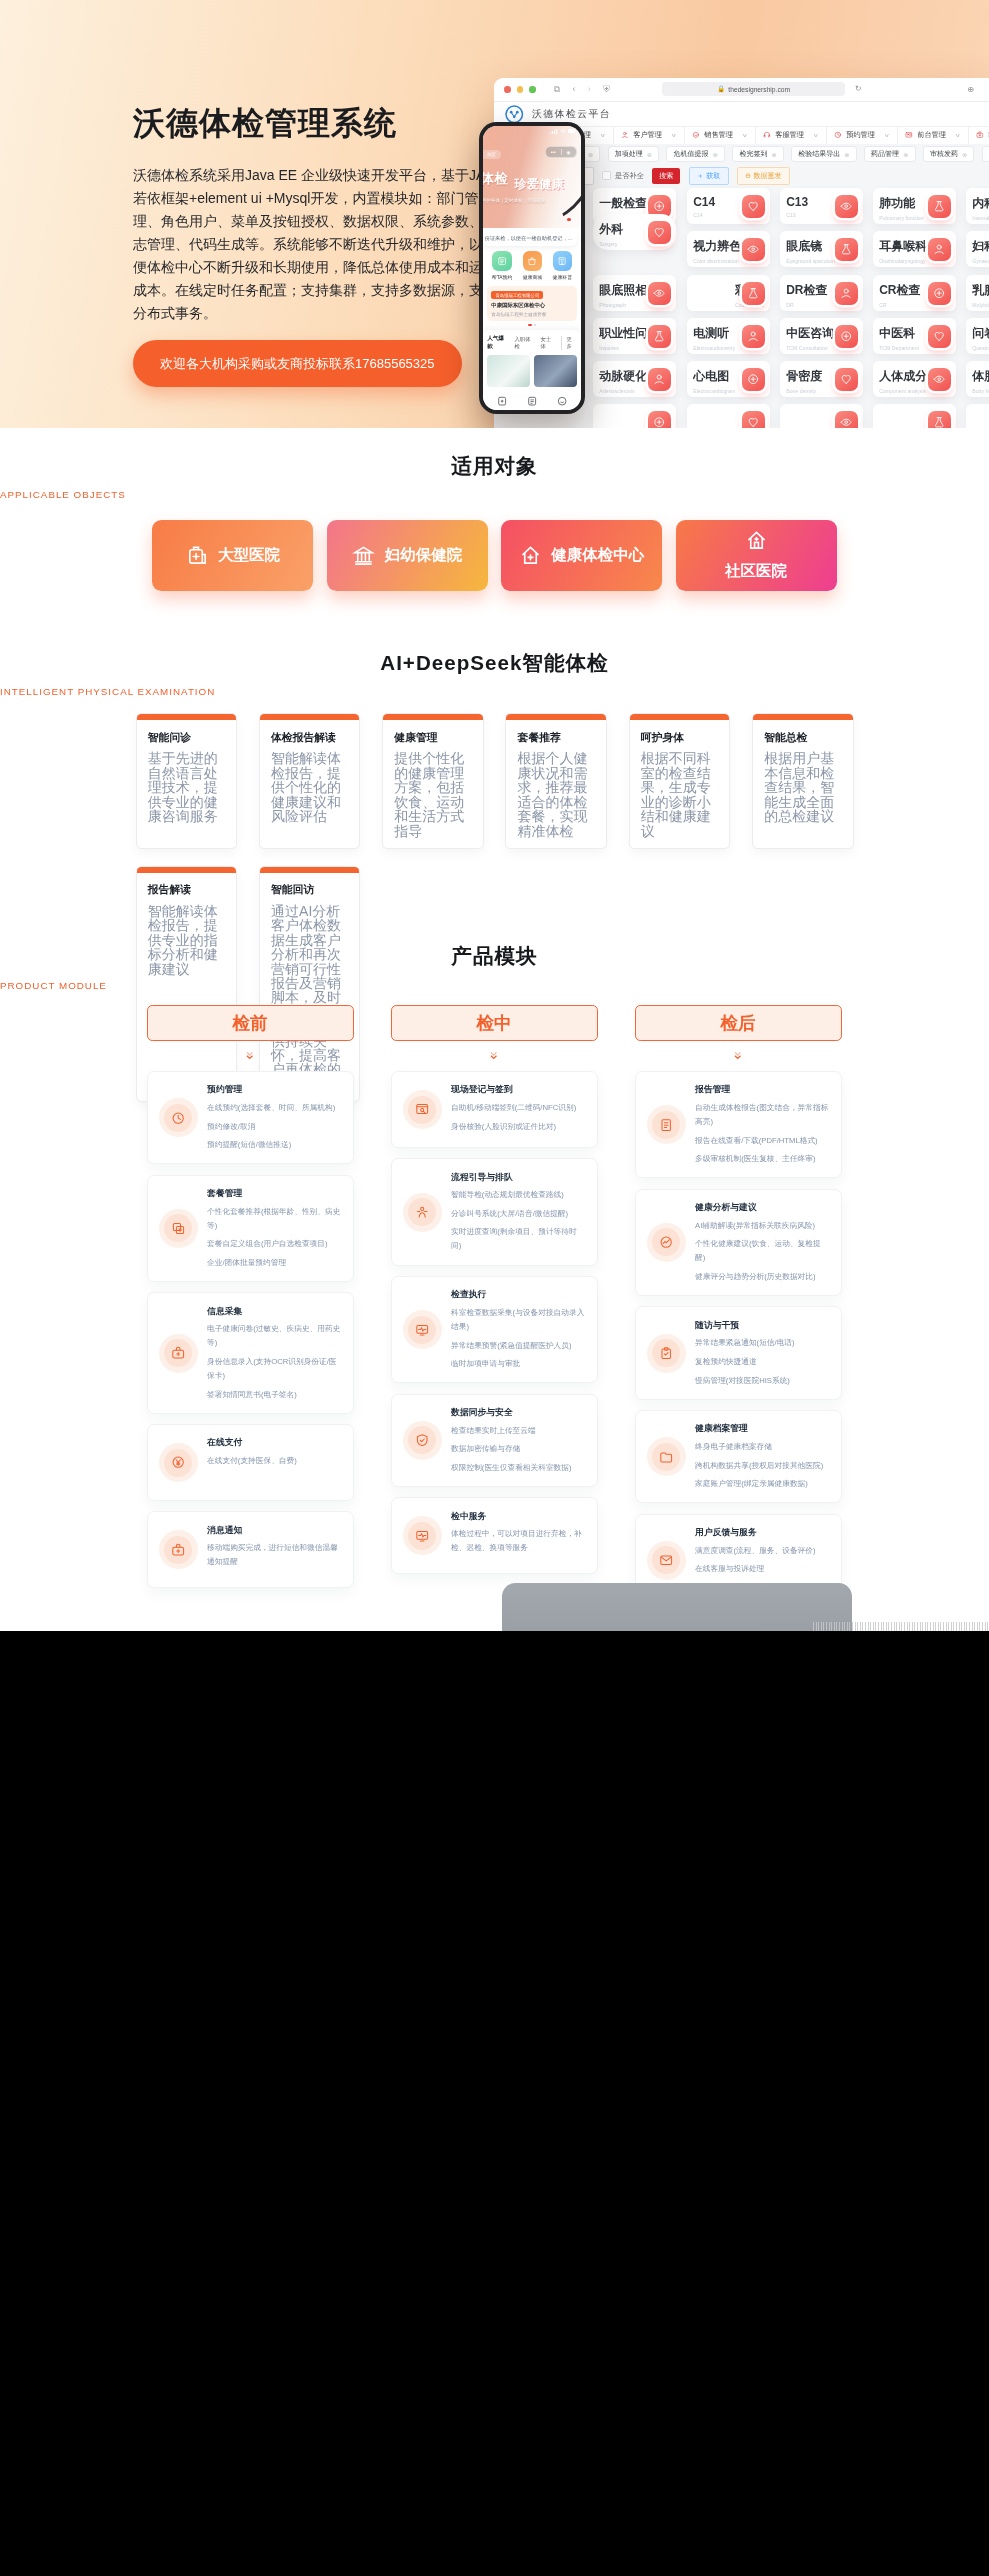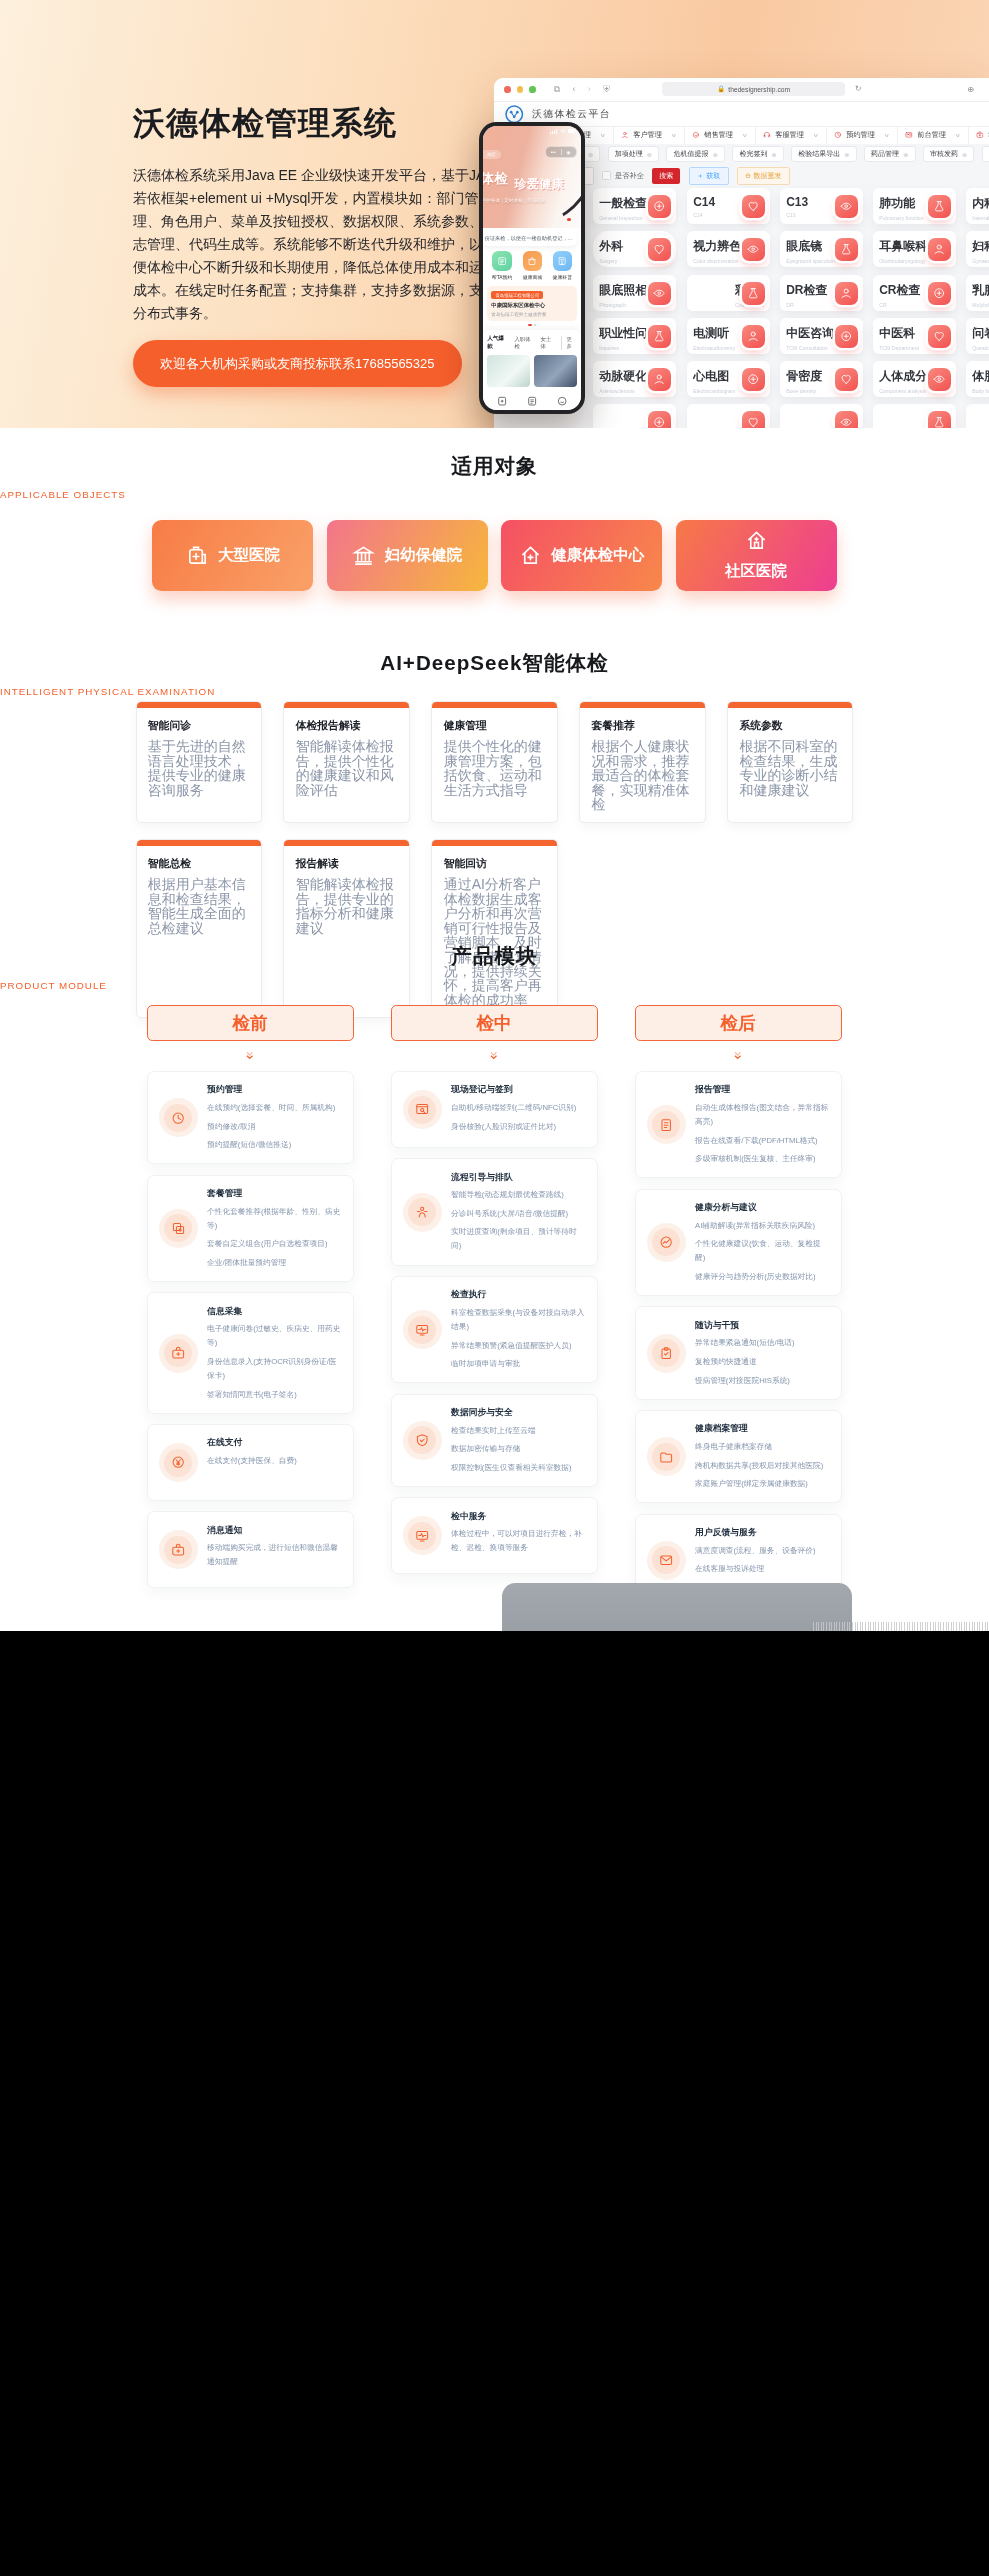--- a/index.html
+++ b/index.html
@@ -94,21 +94,21 @@
   
   .sec-title{font-size:20.6px;font-weight:700;color:#17191d;text-align:center;letter-spacing:1px}
   .sec-sub{font-size:9.8px;color:#f4602c;text-align:left;letter-spacing:1px;margin-top:9.3px}
   .applicable{position:absolute;left:0;top:428px;width:989px}
   .applicable .sec-title{margin-top:24px}
   .app-cards{display:flex;justify-content:center;gap:13.4px;margin-top:19.6px}
   .app-card{width:161px;height:71px;border-radius:9.3px;display:flex;align-items:center;justify-content:center;gap:9.3px;
             color:#fff;font-size:15.5px;font-weight:700;box-shadow:0 8.2px 15.5px rgba(244,110,70,.3)}
   .ai{position:absolute;left:0;top:616px;width:989px}
   .ai .sec-title{margin-top:33px}
-  .ai-grid{width:718px;margin:4px auto 0;display:grid;grid-template-columns:repeat(5,1fr);gap:16.5px 21.6px}
+  .ai-grid{width:718px;margin:16px auto 0;display:grid;grid-template-columns:repeat(6,1fr);gap:16.5px 21.6px}
   .ai-card{background:#fff;border:0.5px solid #ececf0;border-radius:5.2px;overflow:hidden;min-height:78px;
            box-shadow:0 4.1px 10.3px rgba(0,0,0,.04);box-sizing:border-box}
   .ai-bar{height:6.2px;background:#f4652f}
   .ai-body{padding:10.3px 11.3px}
   .ai-t{font-size:10.8px;font-weight:700;color:#1d2129}
   .ai-d{font-size:14px;color:#8c96a8;line-height:14.4px;margin-top:6.7px}
   .modules{position:absolute;left:0;top:930px;width:989px}
   .modules .sec-title{margin-top:12.4px}
   .mod-grid{width:696px;margin:14.4px auto 0;display:grid;grid-template-columns:repeat(3,207px);column-gap:37px}
   .mod-head{height:36px;border:1px solid #f4653a;background:#fdeee6;border-radius:5.2px;color:#f4602c;
@@ -307,21 +307,21 @@
             <svg width="12.4" height="12.4" viewBox="0 0 24 24">
               <path d="M10 3v6l-5 9a2 2 0 0 0 1.8 3h10.4a2 2 0 0 0 1.8-3l-5-9V3" stroke="#ffffff" stroke-width="1.7" fill="none" stroke-linecap="round"></path>
               <path d="M8 3h8" stroke="#ffffff" stroke-width="1.7" fill="none" stroke-linecap="round"></path>
             </svg>
           </div>
         </div>
         <div class="gcard" style="left: 472px; top: 0px;">
           <div class="t">内科</div>
                    <div class="e">Internal</div>
                    </div>
-        <div class="gcard" style="left: 99px; top: 43px; border-radius: 15px;">
+        <div class="gcard" style="left: 99px; top: 26px; border-radius: 15px;">
           <div class="t">外科</div>
                    <div class="e">Surgery</div>
                    <div class="ic">
             <svg width="12.4" height="12.4" viewBox="0 0 24 24">
               <path d="M12 20s-8-5-8-11a4.5 4.5 0 0 1 8-2.5A4.5 4.5 0 0 1 20 9c0 6-8 11-8 11z" stroke="#ffffff" stroke-width="1.7" fill="none" stroke-linecap="round"></path>
             </svg>
           </div>
         </div>
         <div class="gcard" style="left: 193px; top: 43px;">
           <div class="t">视力辨色力</div>
@@ -705,21 +705,21 @@
       <div class="ai-card">
         <div class="ai-bar" style="background:#f4652f"></div>
                  <div class="ai-body">
           <div class="ai-t">套餐推荐</div>
                  <div class="ai-d">根据个人健康状况和需求，推荐最适合的体检套餐，实现精准体检</div>
         </div>
       </div>
       <div class="ai-card">
         <div class="ai-bar" style="background:#f4652f"></div>
                  <div class="ai-body">
-          <div class="ai-t">系统参数</div>
+          <div class="ai-t">呵护身体</div>
                  <div class="ai-d">根据不同科室的检查结果，生成专业的诊断小结和健康建议</div>
         </div>
       </div>
       <div class="ai-card">
         <div class="ai-bar" style="background:#f4652f"></div>
                  <div class="ai-body">
           <div class="ai-t">智能总检</div>
                  <div class="ai-d">根据用户基本信息和检查结果，智能生成全面的总检建议</div>
         </div>
       </div>

